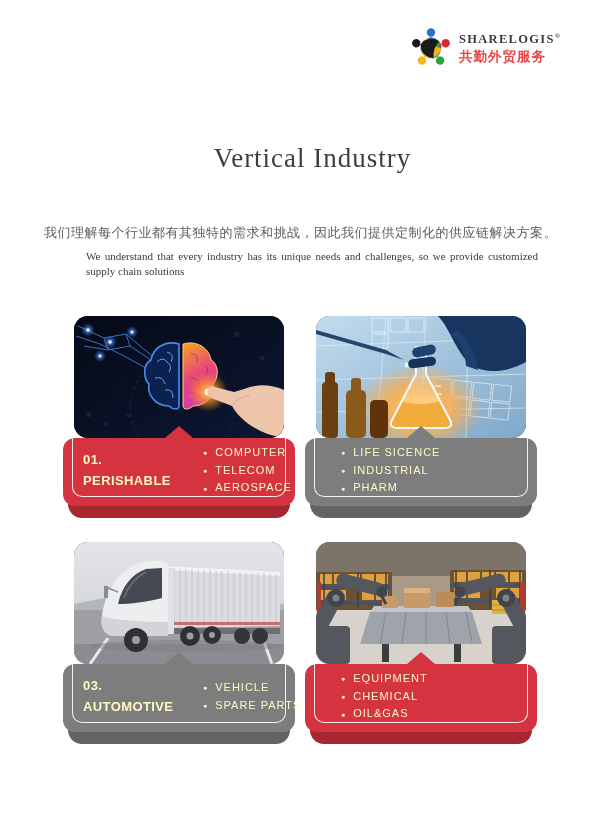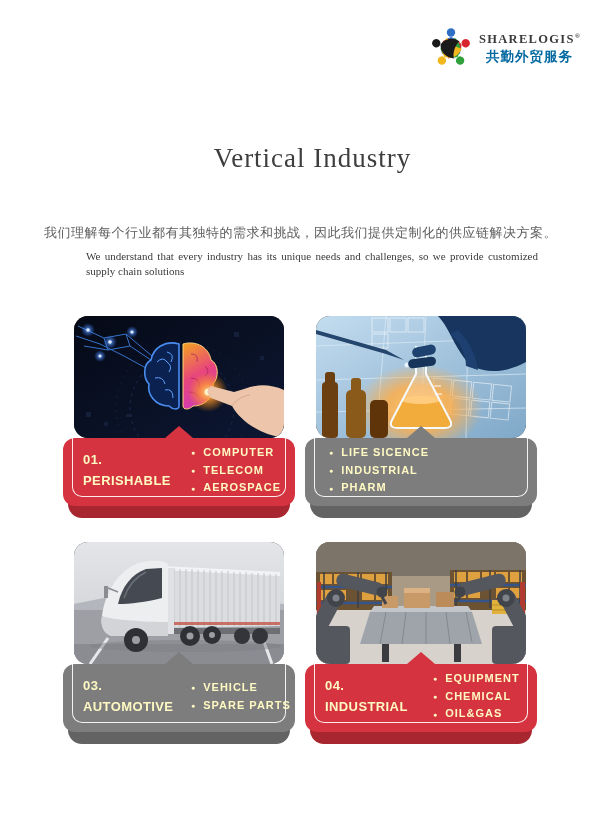--- a/index.html
+++ b/index.html
@@ -1,26 +1,26 @@
 <!DOCTYPE html>
 <html><head>
 <meta charset="utf-8">
 <style>
   html,body{margin:0;padding:0;background:#ffffff;}
   .page{position:relative;width:601px;height:826px;background:#ffffff;overflow:hidden;
         font-family:"Liberation Sans","DejaVu Sans",sans-serif;}
 
   
-  .logo{position:absolute;left:428px;top:25px;display:flex;gap:5px;text-align:center;}
+  .logo{position:absolute;left:408px;top:25px;display:flex;gap:5px;}
   .logo-icon{width:46px;height:46px;flex:0 0 auto;}
   .logo-text{margin-top:7px;}
   .brand-en{font-family:"Liberation Serif","DejaVu Serif",serif;font-size:12.5px;
             letter-spacing:1.3px;color:#3a3a3a;font-weight:600;white-space:nowrap;}
   .brand-en sup{font-size:7px;letter-spacing:0;}
-  .brand-zh{font-size:13.5px;font-weight:700;color:#0369a1;letter-spacing:1px;margin-top:1px;white-space:nowrap;}
+  .brand-zh{font-size:13.5px;font-weight:700;color:#ef4444;letter-spacing:1px;margin-top:1px;white-space:nowrap;}
 
   
   .title-en{position:absolute;top:131px;left:0;width:100%;margin:12px;text-align:center;
             font-family:"Liberation Serif","DejaVu Serif",serif;font-weight:400;
             font-size:27px;color:#3e3e3e;letter-spacing:1px;}
   .title-zh{position:absolute;top:164px;left:0;width:100%;margin:0;text-align:center;
             font-size:20px;font-weight:700;color:#1d1d1d;letter-spacing:2px;}
 
   
   .para-zh{position:absolute;top:224px;left:0;width:100%;margin:0;text-align:center;
@@ -40,21 +40,21 @@
   .band::after{content:"";position:absolute;left:5px;right:5px;top:14px;bottom:-12px;
                background:var(--band-dark,#a8262f);border-radius:14px;z-index:-1;}
   .notch{position:absolute;top:-12px;left:50%;margin-left:-14px;width:0;height:0;
          border-left:14px solid transparent;border-right:14px solid transparent;
          border-bottom:12px solid var(--band,#d5333f);}
   .outline{position:absolute;left:9px;right:9px;top:0;bottom:9px;pointer-events:none;
            border:1px solid rgba(255,255,255,0.9);border-top:none;border-radius:0 0 10px 10px;}
   .band-inner{position:absolute;inset:0;display:flex;align-items:center;padding:0 8px 3px 20px;color:#fef9c3;}
   .label{width:104px;flex:0 0 auto;}
   .num,.name{font-size:13px;font-weight:700;letter-spacing:0.4px;line-height:1.55;white-space:nowrap;}
-  .items{list-style:none;margin:4px;padding:0;font-size:11px;letter-spacing:1px;font-weight:bold;}
+  .items{list-style:none;margin:16px;padding:0;font-size:11px;letter-spacing:1px;}
   .items li{display:flex;align-items:center;gap:7px;line-height:1.6;white-space:nowrap;}
   .blt{font-size:7px;line-height:1;}
 </style>
 </head>
 <body>
 
 <div class="page">
 
   <header class="logo">
     <svg class="logo-icon" viewBox="0 0 46 46">
@@ -378,24 +378,20 @@
     <circle cx="190" cy="56" r="9" fill="#41444b"></circle>
             <circle cx="190" cy="56" r="3.5" fill="#7e828a"></circle>
     <circle cx="144" cy="50" r="5.5" fill="#41444b"></circle>
     <path d="M66,55 L70,62 M144,55 L140,60" stroke="#41444b" stroke-width="3"></path>
   </svg>
 </div>
     <div class="band">
       <div class="notch"></div>
       <div class="outline"></div>
       <div class="band-inner">
-        <div class="label">
-          <div class="num">04.</div>
-          <div class="name">INDUSTRIAL</div>
-        </div>
         <ul class="items">
               <li>
                 <span class="blt">●</span>
                 <span>EQUIPMENT</span>
               </li>
               <li>
                 <span class="blt">●</span>
                 <span>CHEMICAL</span>
               </li>
               <li>

